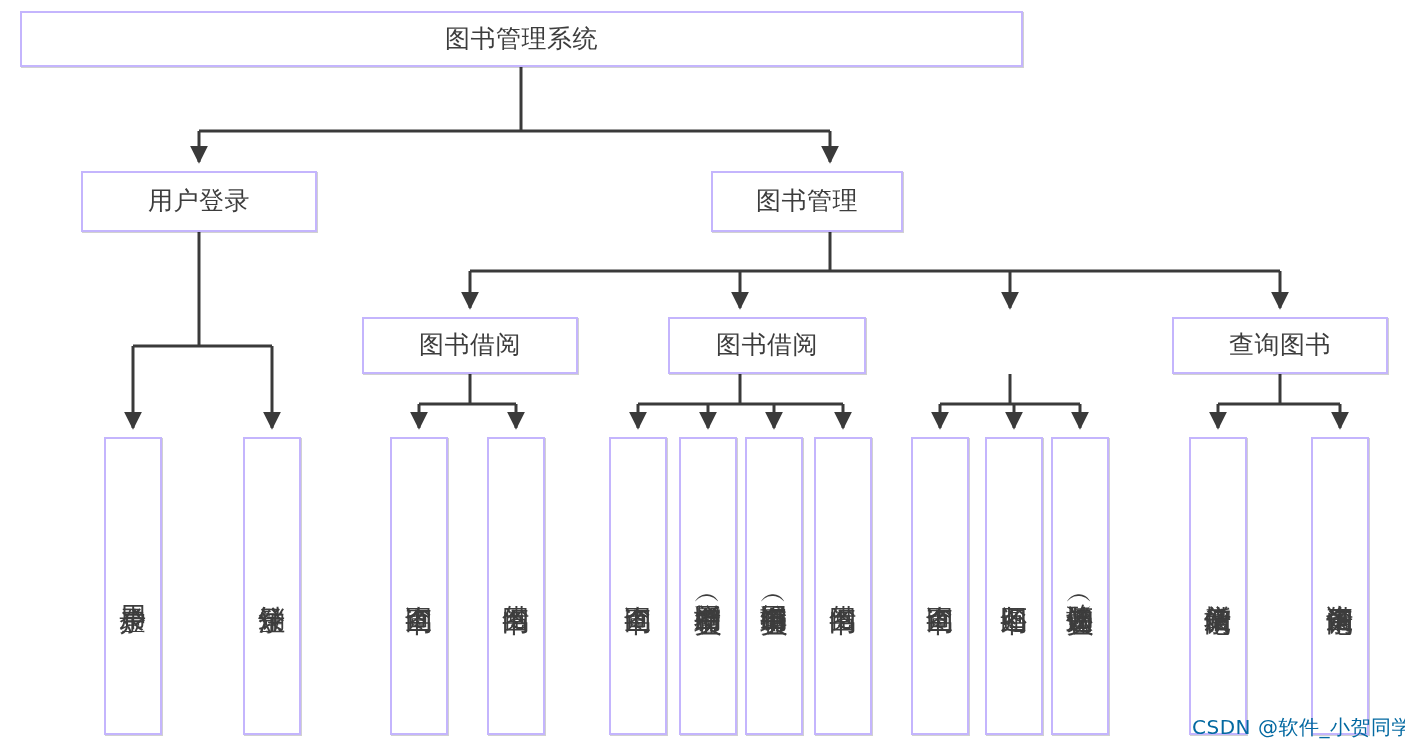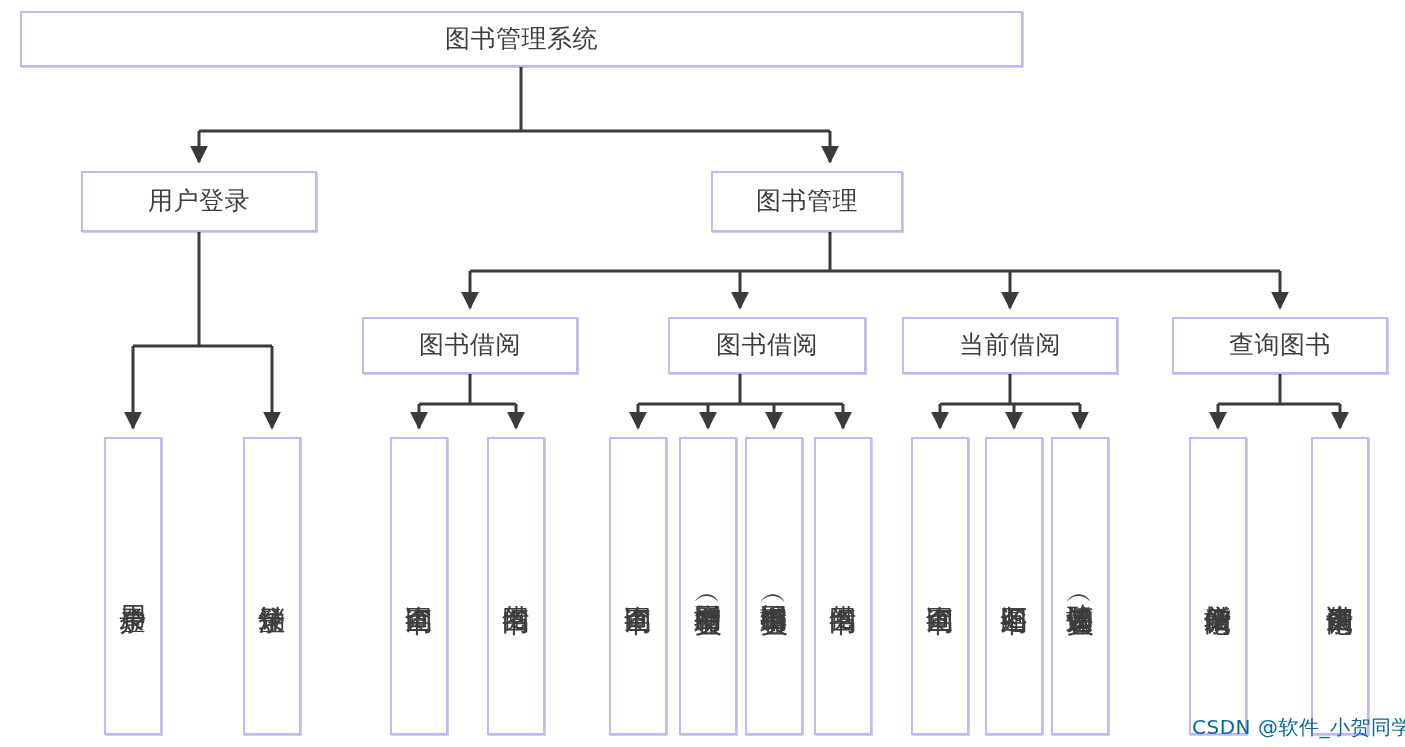--- a/index.html
+++ b/index.html
@@ -140,23 +140,20 @@
   <div class="node h" id="n-l2-1" style="left: 711px; top: 171px; width: 192px; height: 61px;">
     <span class="lbl">图书管理</span>
   </div>
 
   <div class="node h" id="n-l3-0" style="left: 362px; top: 317px; width: 216px; height: 57px;">
     <span class="lbl">图书借阅</span>
   </div>
   <div class="node h" id="n-l3-1" style="left: 668px; top: 317px; width: 198px; height: 57px;">
     <span class="lbl">图书借阅</span>
   </div>
-  <div class="node h" id="n-l3-2" style="left: 902px; top: 317px; width: 216px; height: 57px;">
-    <span class="lbl">当前借阅</span>
-  </div>
   <div class="node h" id="n-l3-3" style="left: 1172px; top: 317px; width: 216px; height: 57px;">
     <span class="lbl">查询图书</span>
   </div>
 
   <div class="node v" id="n-lf-0" style="left: 104px; top: 437px; width: 58px; height: 298px;">
     <span class="lbl">用户登录</span>
   </div>
   <div class="node v" id="n-lf-1" style="left: 243px; top: 437px; width: 58px; height: 298px;">
     <span class="lbl">注销登录</span>
   </div>

